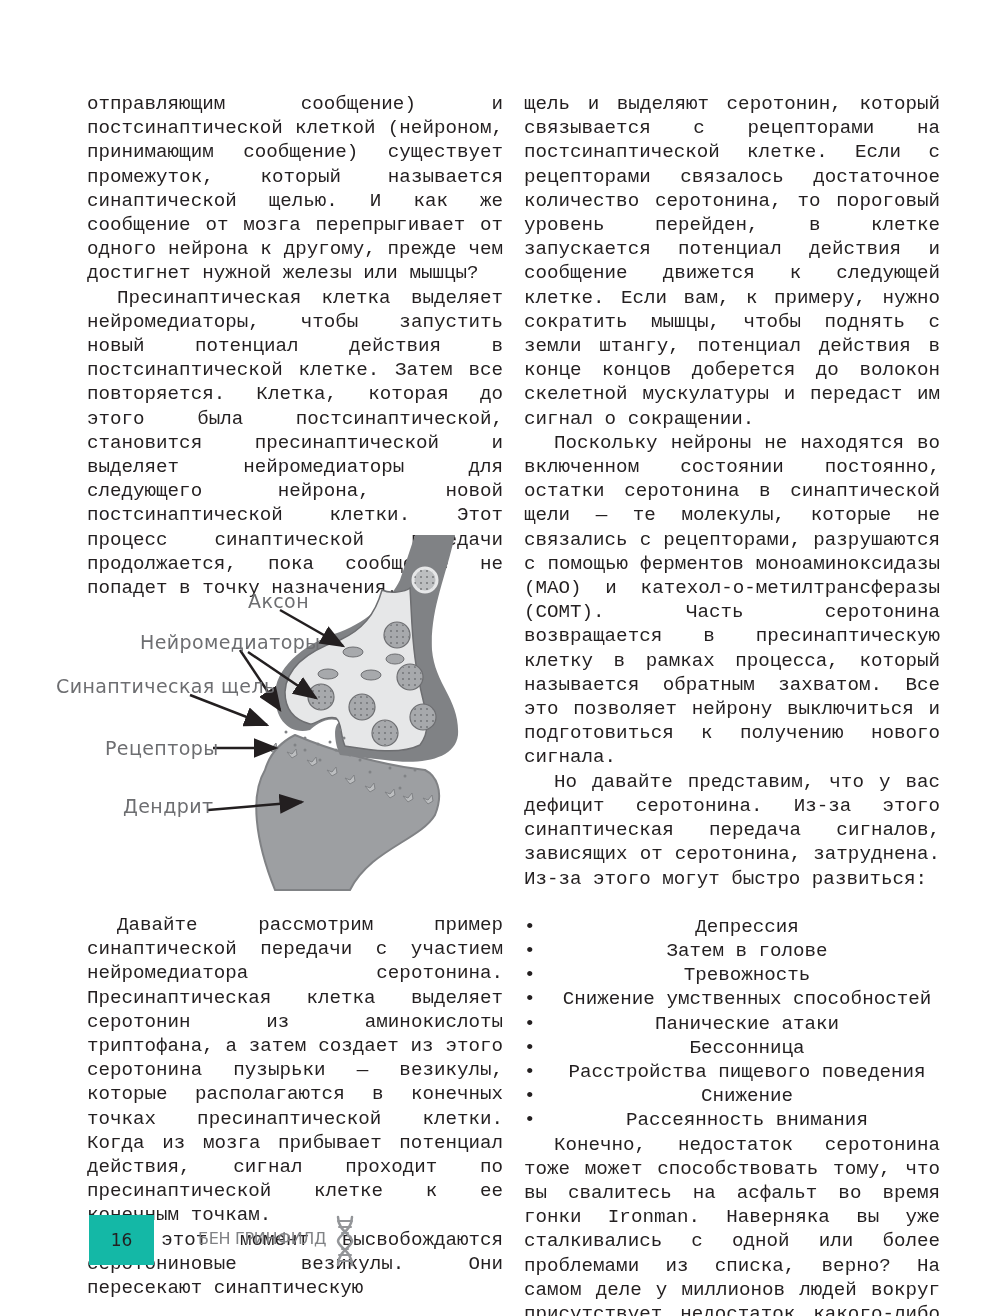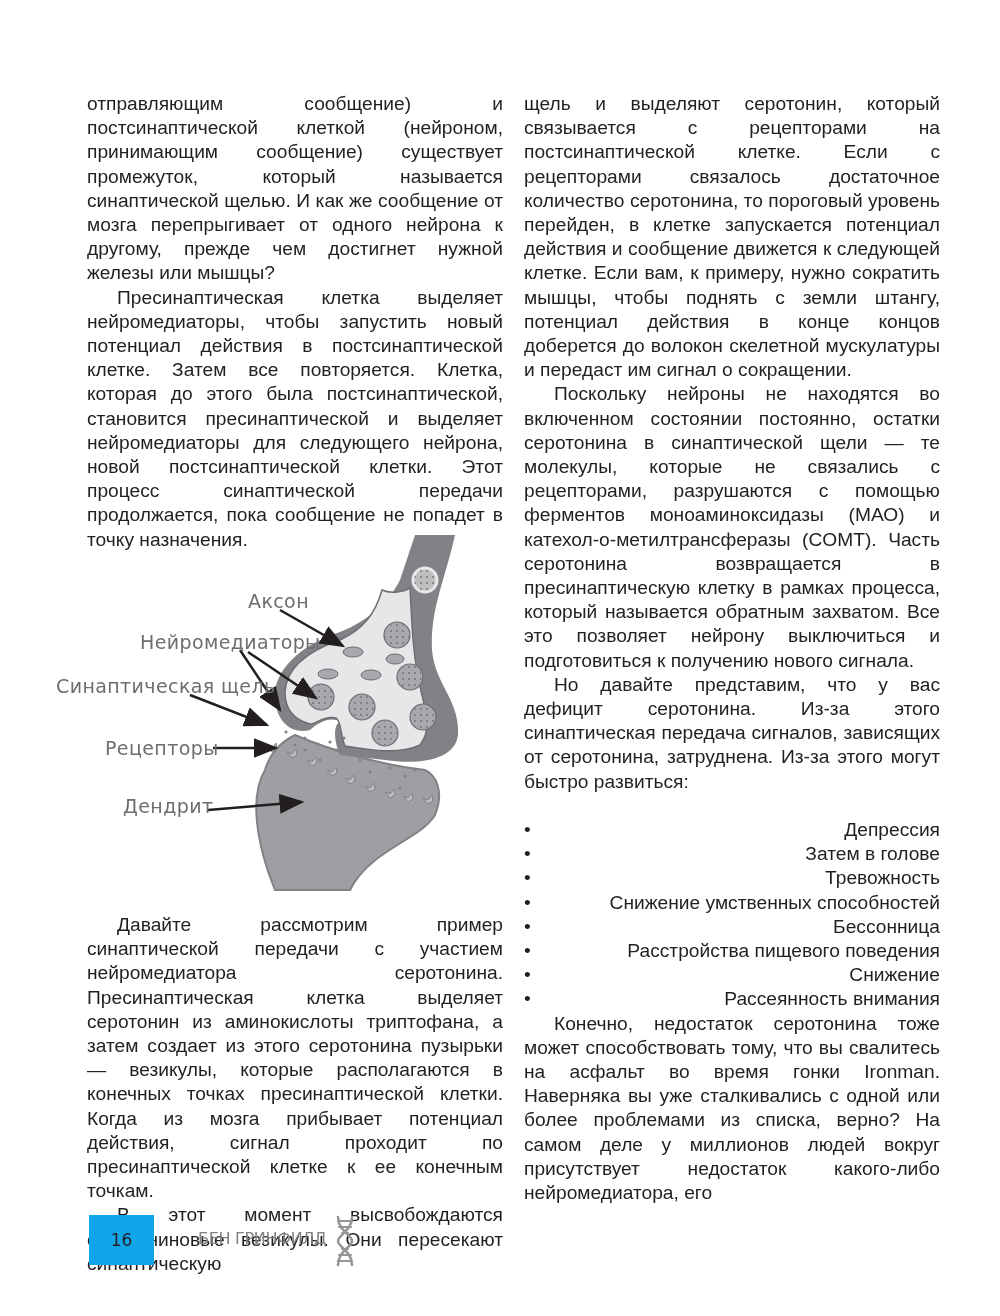--- a/index.html
+++ b/index.html
@@ -1,35 +1,35 @@
 <!DOCTYPE html>
 <html><head>
 <meta charset="utf-8">
 <style>
   html, body { margin: 0; padding: 0; background: #ffffff; }
   body { width: 1000px; height: 1316px; position: relative; overflow: hidden; }
   .col { position: absolute; top: 92px; width: 416px;
-         font-family: Liberation Sans, sans-serif; font-size: 19.2px;
+         font-family: Liberation Mono, monospace; font-size: 19.2px;
          line-height: 24.2px; color: #231f20; text-align: justify; }
   .col-left { left: 87px; }
   .col-right { left: 524px; }
   .col p { margin: 0; text-indent: 30px; }
   .col p.noindent { text-indent: 0; }
   .col p.gap { }
-  .bullets { list-style: none; margin: 24px 0 0 0; padding: 0; text-align: right; }
+  .bullets { list-style: none; margin: 24px 0 0 0; padding: 0; text-align: center; }
   .bullets li { position: relative; padding-left: 30px; }
   .bullets li::before { content: "•"; position: absolute; left: 0; top: 0; }
   .figure { position: absolute; left: 40px; top: 520px; width: 470px; height: 380px; }
   .figure svg { position: absolute; left: 0; top: 0; }
   .lbl { position: absolute; font-family: "DejaVu Sans", sans-serif; font-size: 19px;
          color: #6d6e71; letter-spacing: 0.4px; white-space: nowrap; }
   .col-left-bottom { top: 913px; }
   .footer { position: absolute; left: 89px; top: 1215px; height: 50px; }
   .page-num { position: absolute; left: 0; top: 0; width: 65px; height: 50px;
-              background: #0ea5e9; font-family: "DejaVu Sans", sans-serif; font-size: 17px;
+              background: #14b8a6; font-family: "DejaVu Sans", sans-serif; font-size: 17px;
               color: #231f20; display: flex; align-items: center; justify-content: center; }
   .author { position: absolute; left: 109px; top: 14px; font-family: "DejaVu Sans", sans-serif;
             font-size: 16px; color: #808285; white-space: nowrap; letter-spacing: -0.3px; }
   .dna { position: absolute; left: 244px; top: 0px; }
 </style>
 </head>
 <body>
 
 <div class="col col-left">
   <p class="noindent">отправляющим сообщение) и постсинаптической клеткой (нейроном, принимающим сообщение) существует промежуток, который называется синаптической щелью. И как же сообщение от мозга перепрыгивает от одного нейрона к другому, прежде чем достигнет нужной железы или мышцы?</p>
@@ -135,20 +135,21 @@
 
 <div class="col col-right">
   <p class="noindent">щель и выделяют серотонин, который связывается с рецепторами на постсинаптической клетке. Если с рецепторами связалось достаточное количество серотонина, то пороговый уровень перейден, в клетке запускается потенциал действия и сообщение движется к следующей клетке. Если вам, к примеру, нужно сократить мышцы, чтобы поднять с земли штангу, потенциал действия в конце концов доберется до волокон скелетной мускулатуры и передаст им сигнал о сокращении.</p>
   <p>Поскольку нейроны не находятся во включенном состоянии постоянно, остатки серотонина в синаптической щели — те молекулы, которые не связались с рецепторами, разрушаются с помощью ферментов моноаминоксидазы (МАО) и катехол-о-метилтрансферазы (COMT). Часть серотонина возвращается в пресинаптическую клетку в рамках процесса, который называется обратным захватом. Все это позволяет нейрону выключиться и подготовиться к получению нового сигнала.</p>
   <p>Но давайте представим, что у вас дефицит серотонина. Из-за этого синаптическая передача сигналов, зависящих от серотонина, затруднена. Из-за этого могут быстро развиться:</p>
   <ul class="bullets">
     <li>Депрессия</li>
     <li>Затем в голове</li>
     <li>Тревожность</li>
     <li>Снижение умственных способностей</li>
+    <li>Панические атаки</li>
     <li>Бессонница</li>
     <li>Расстройства пищевого поведения</li>
     <li>Снижение</li>
     <li>Рассеянность внимания</li>
   </ul>
   <p class="gap">Конечно, недостаток серотонина тоже может способствовать тому, что вы свалитесь на асфальт во время гонки Ironman. Наверняка вы уже сталкивались с одной или более проблемами из списка, верно? На самом деле у миллионов людей вокруг присутствует недостаток какого-либо нейромедиатора, его</p>
 </div>
 
 <div class="footer">
   <div class="page-num">16</div>

